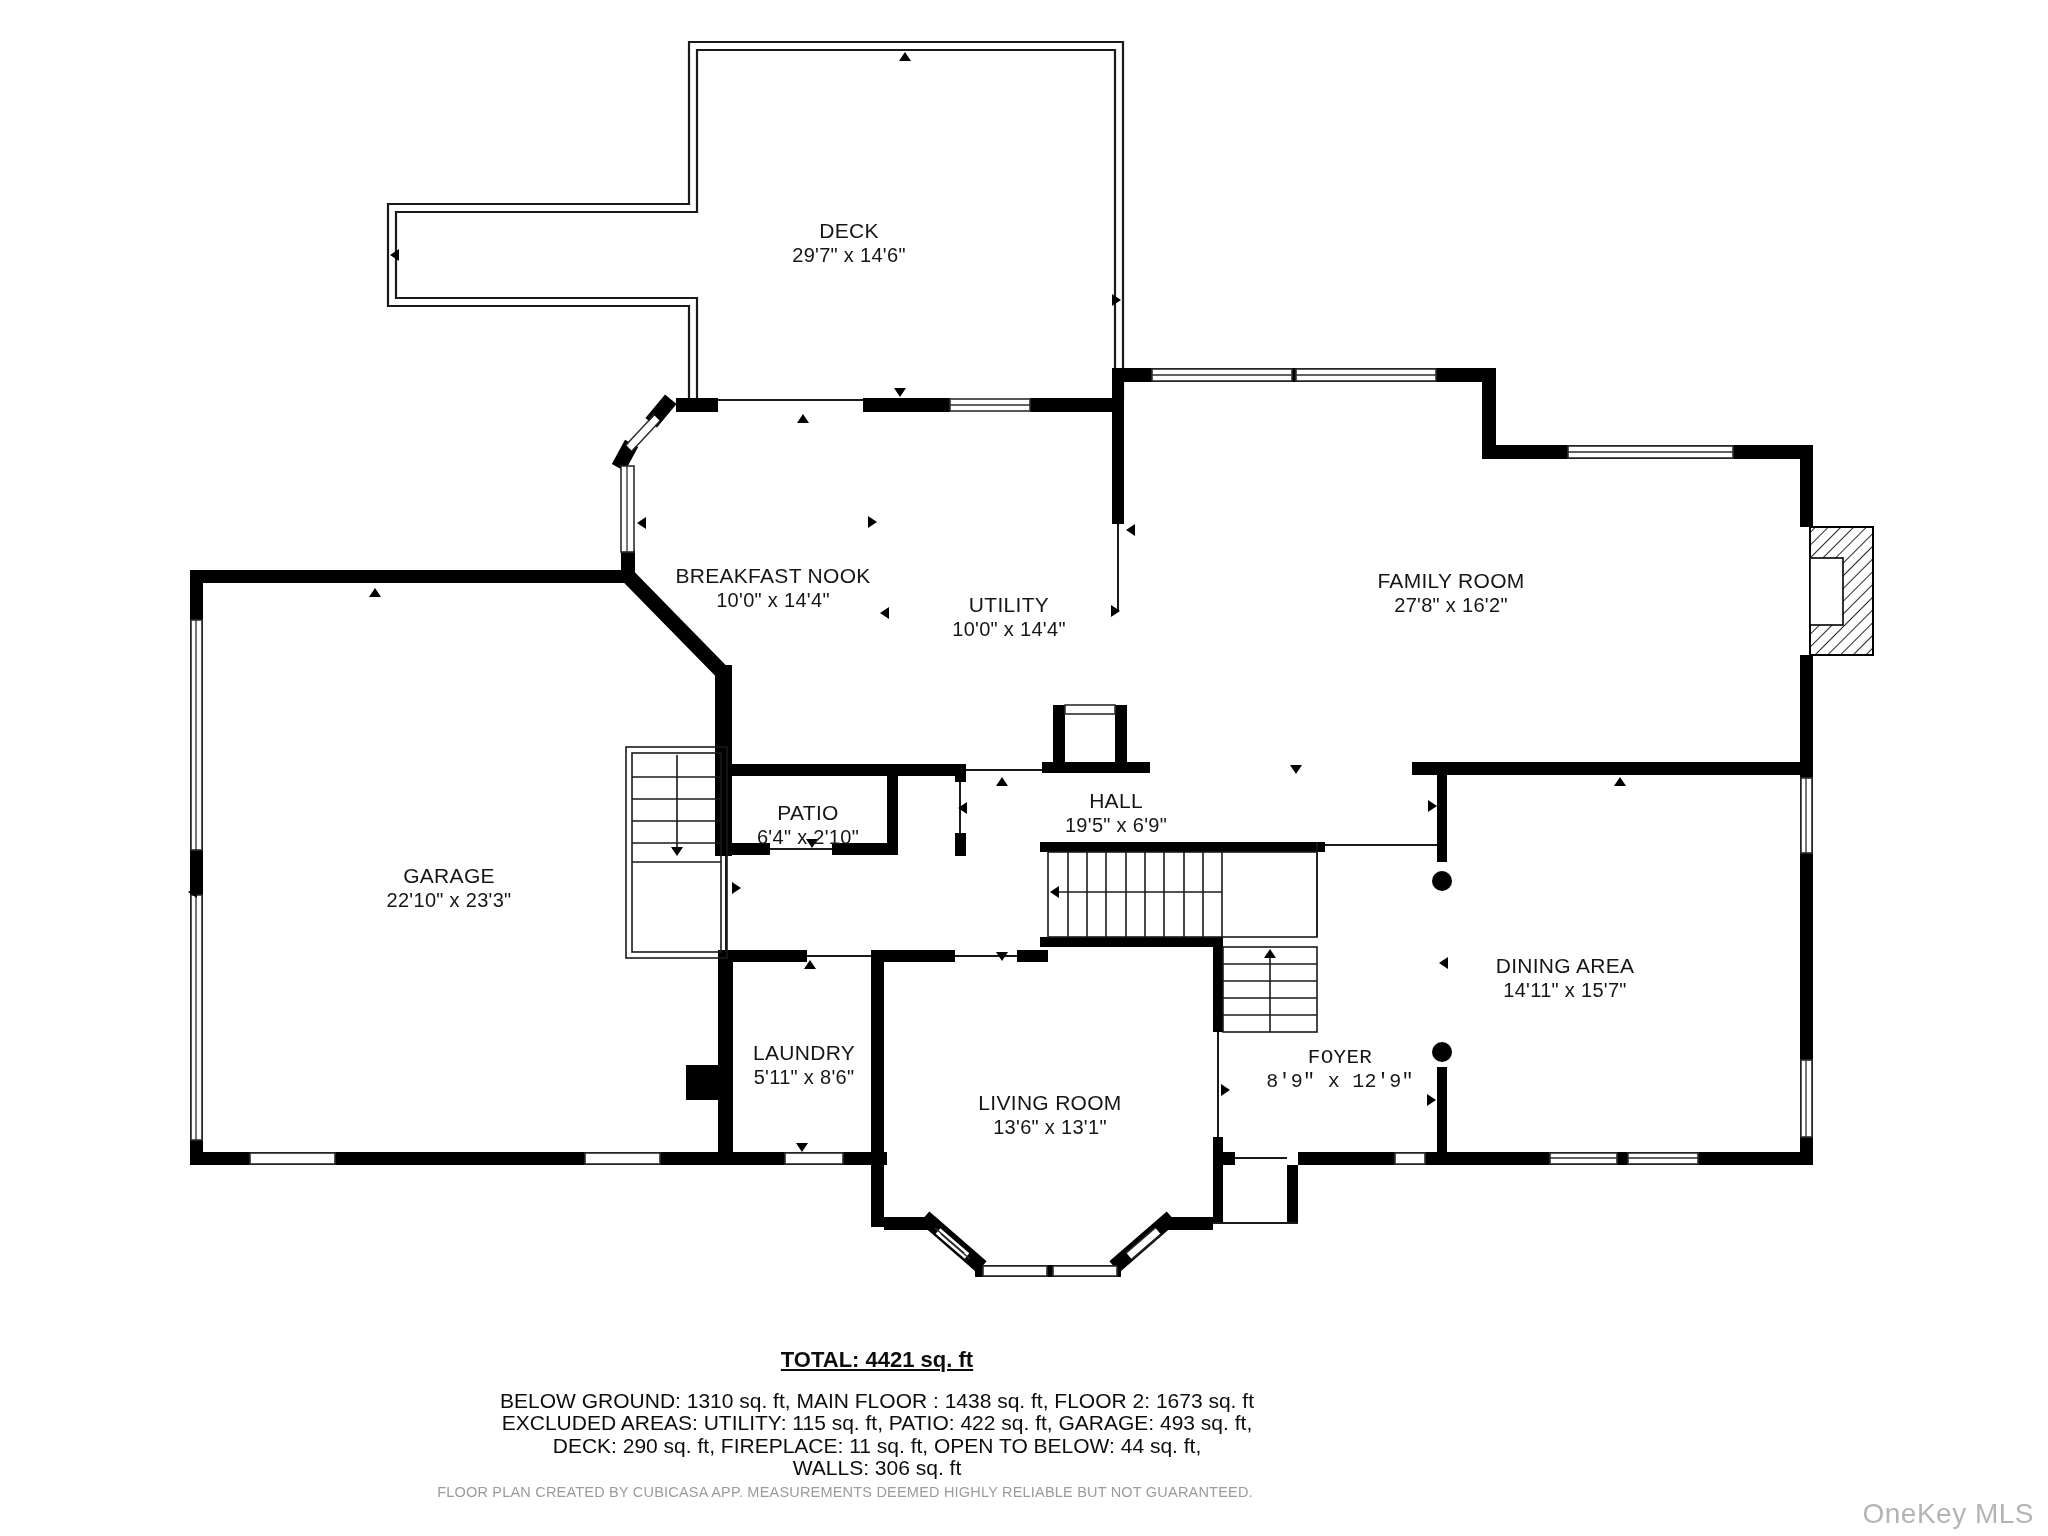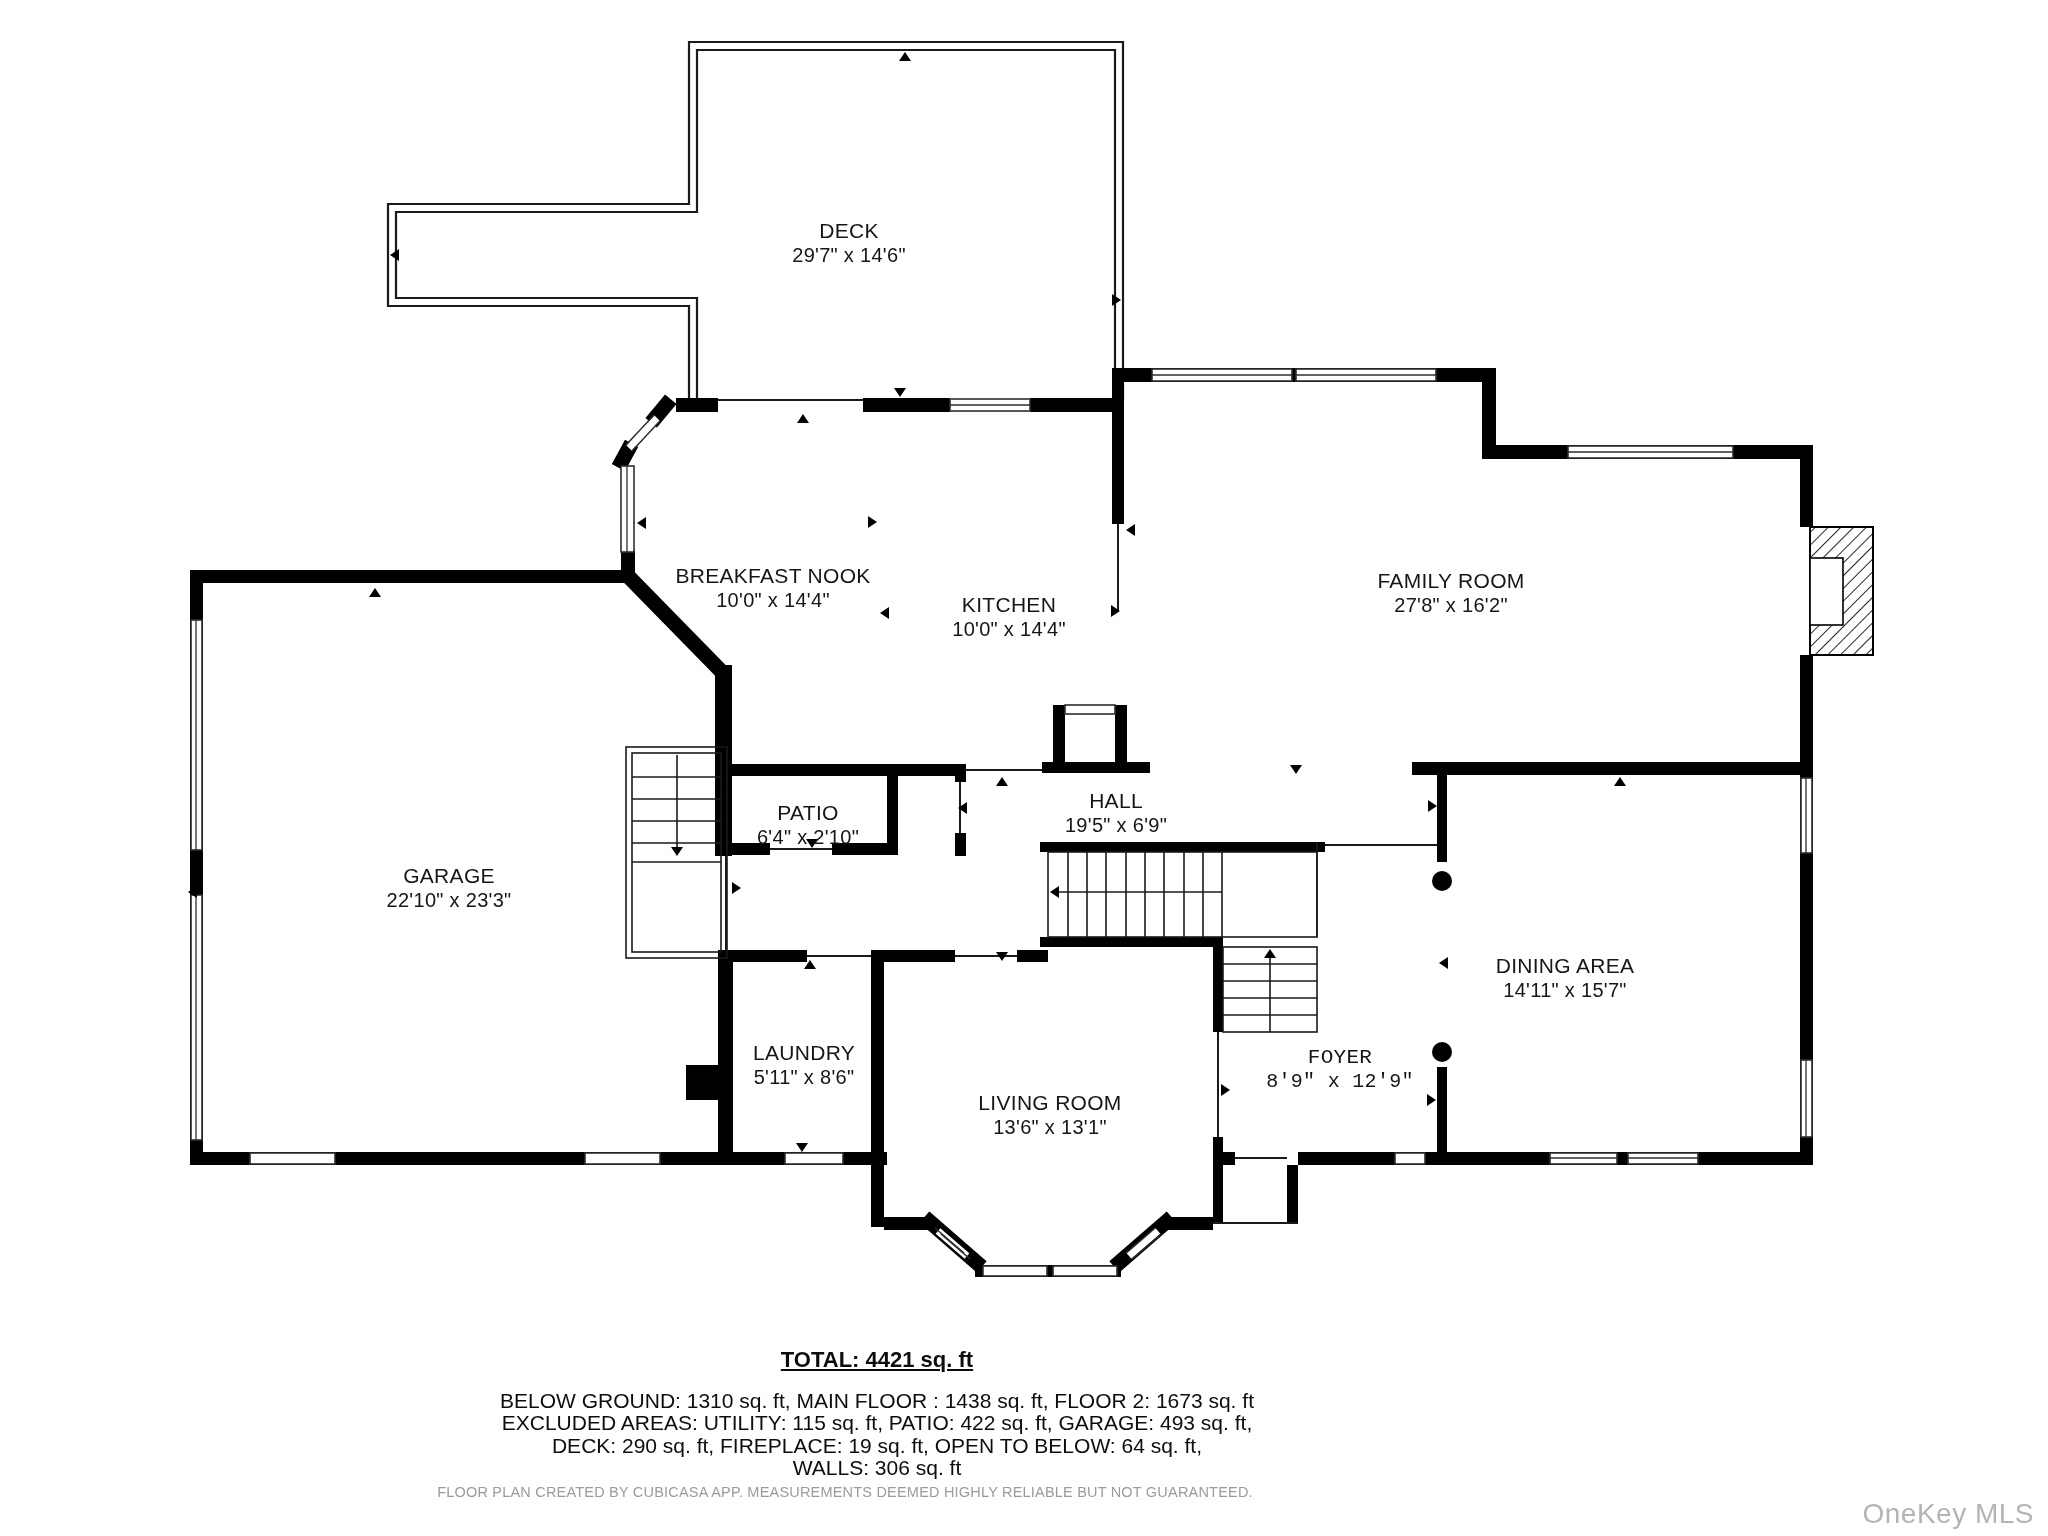--- a/index.html
+++ b/index.html
@@ -250,21 +250,21 @@
   <div id="labels">
       <div class="room-label" style="left: 849px; top: 219px;">
         <div>DECK</div>
         <div class="dims">29'7" x 14'6"</div>
       </div>
       <div class="room-label" style="left: 773px; top: 564px;">
         <div>BREAKFAST NOOK</div>
         <div class="dims">10'0" x 14'4"</div>
       </div>
       <div class="room-label" style="left: 1009px; top: 593px;">
-        <div>KITCHEN</div>
+        <div>UTILITY</div>
         <div class="dims">10'0" x 14'4"</div>
       </div>
       <div class="room-label" style="left: 1451px; top: 569px;">
         <div>FAMILY ROOM</div>
         <div class="dims">27'8" x 16'2"</div>
       </div>
       <div class="room-label" style="left: 449px; top: 864px;">
         <div>GARAGE</div>
         <div class="dims">22'10" x 23'3"</div>
       </div>
@@ -291,19 +291,19 @@
       <div class="room-label" style="left: 1565px; top: 954px;">
         <div>DINING AREA</div>
         <div class="dims">14'11" x 15'7"</div>
       </div>
     </div>
 
   <div id="footer">
     <div class="total">TOTAL: 4421 sq. ft</div>
     <div>BELOW GROUND: 1310 sq. ft, MAIN FLOOR : 1438 sq. ft, FLOOR 2: 1673 sq. ft</div>
     <div>EXCLUDED AREAS: UTILITY: 115 sq. ft, PATIO: 422 sq. ft, GARAGE: 493 sq. ft,</div>
-    <div>DECK: 290 sq. ft, FIREPLACE: 19 sq. ft, OPEN TO BELOW: 64 sq. ft,</div>
+    <div>DECK: 290 sq. ft, FIREPLACE: 11 sq. ft, OPEN TO BELOW: 44 sq. ft,</div>
     <div>WALLS: 306 sq. ft</div>
   </div>
 
   <div id="disclaimer" style="color: rgb(155, 155, 155);">FLOOR PLAN CREATED BY CUBICASA APP. MEASUREMENTS DEEMED HIGHLY RELIABLE BUT NOT GUARANTEED.</div>
   <div id="watermark" style="color: rgb(180, 180, 180);">OneKey MLS</div>
 </div>
 
 </body></html>

